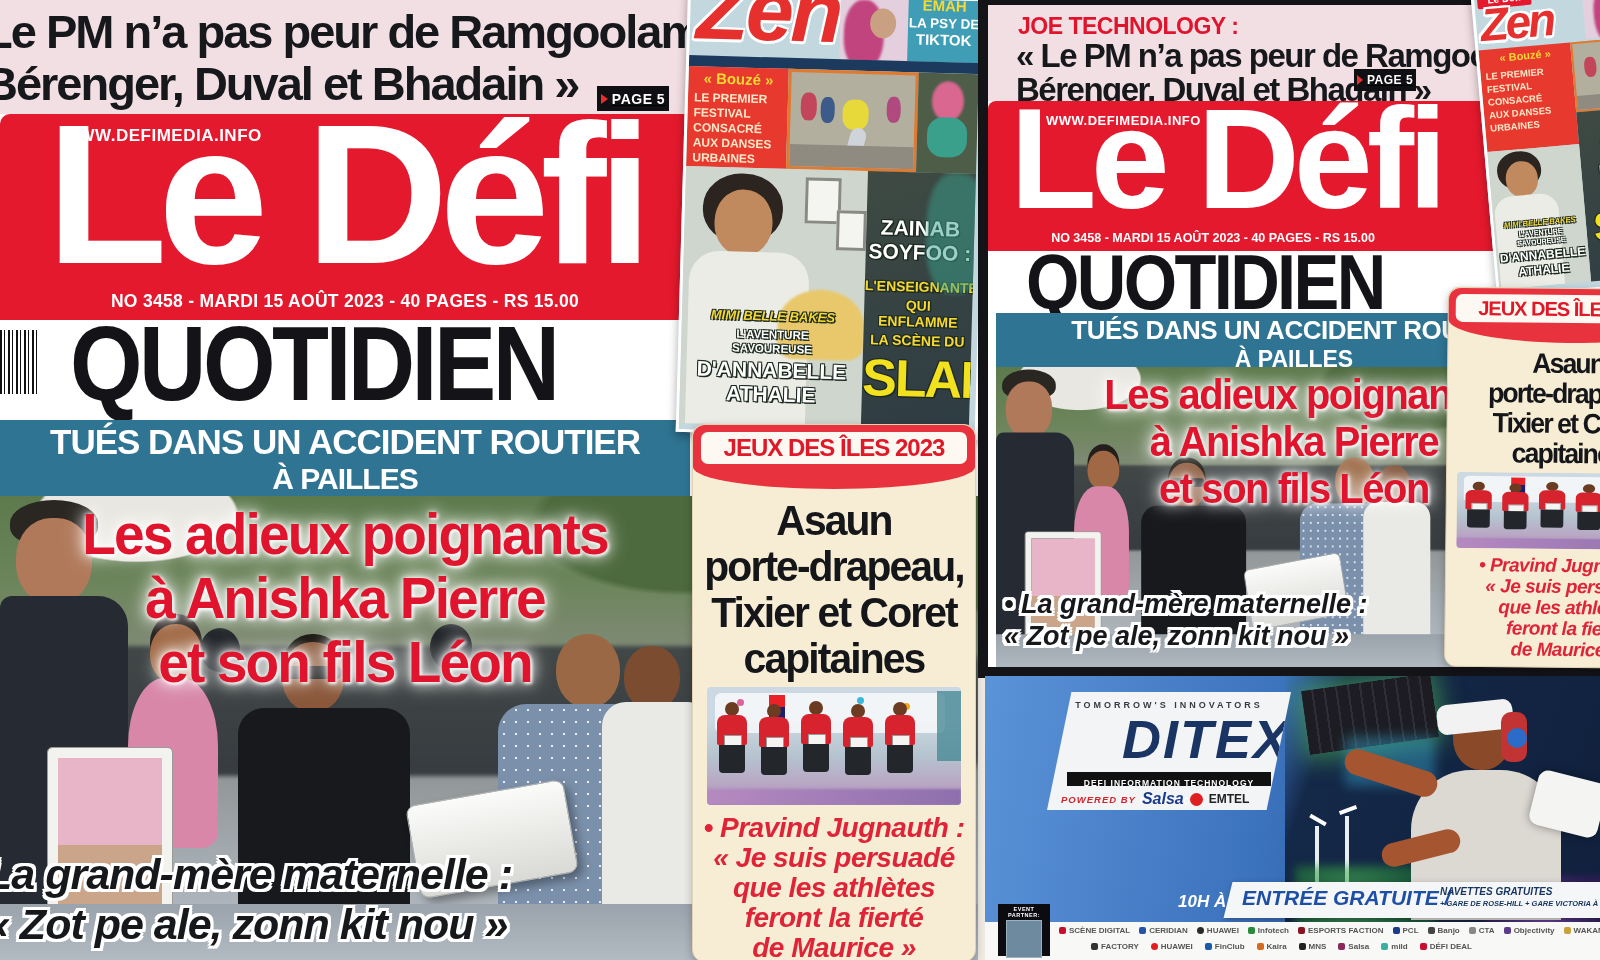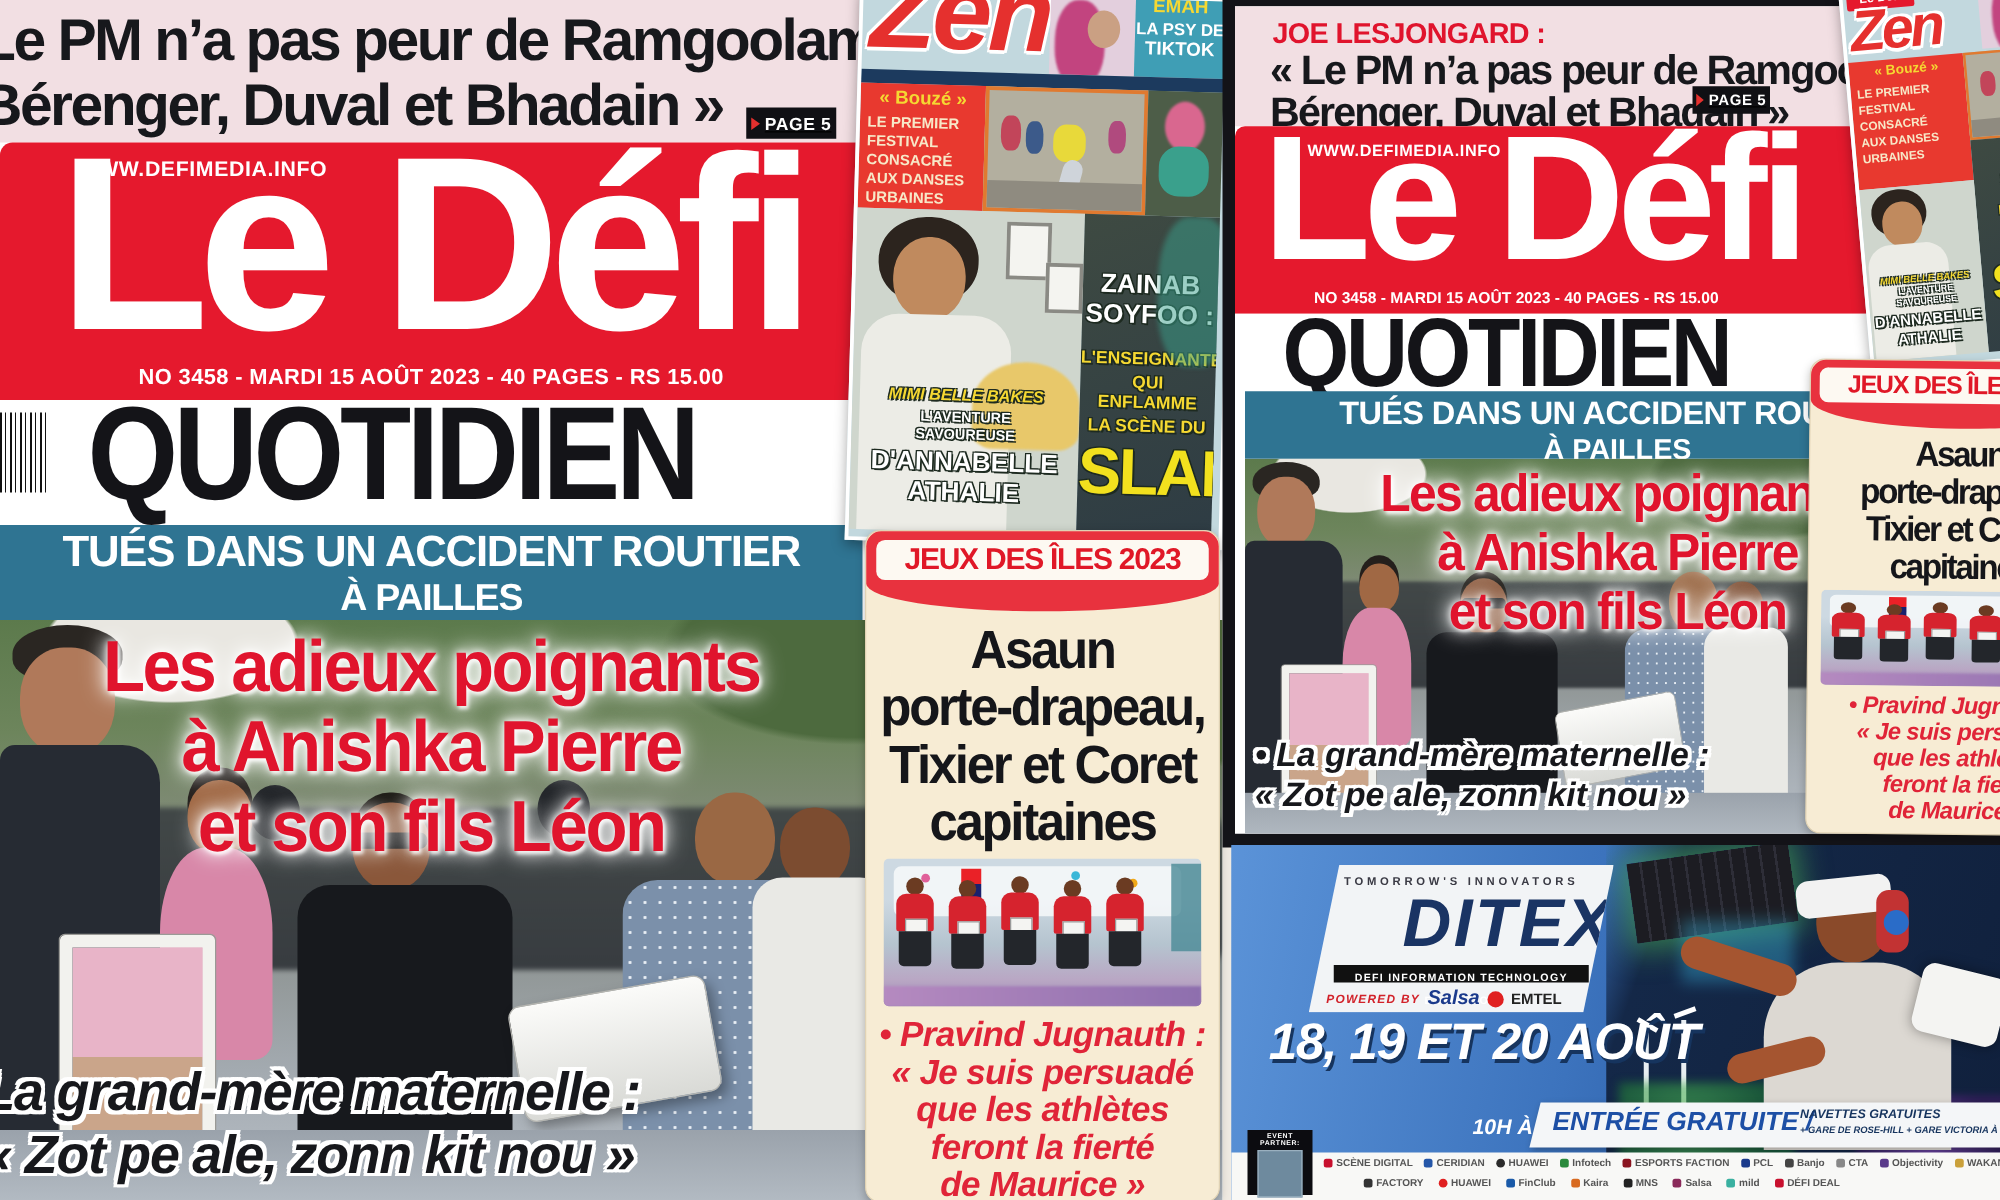--- a/index.html
+++ b/index.html
@@ -232,21 +232,21 @@
       <div class="jquote" style="font-size:28px;line-height:30px;">que les athlètes</div>
       <div class="jquote" style="font-size:28px;line-height:30px;">feront la fierté</div>
       <div class="jquote" style="font-size:28px;line-height:30px;">de Maurice »</div>
     </div>
   </div>
 
   <div class="abs" style="left:978px;top:0;width:622px;height:678px;background:#131318;">
     <div class="abs" style="left:10px;top:5px;width:612px;height:662px;background:#fff;overflow:hidden;">
 
       <div class="abs" style="left:0;top:0;width:612px;height:96px;background:#f2dfe3;">
-        <div class="abs b8" style="left:30px;top:8px;font-size:23px;color:#e0142d;letter-spacing:-.5px;">JOE LESJONGARD :</div>
+        <div class="abs b8" style="left:30px;top:8px;font-size:23px;color:#e0142d;letter-spacing:-.5px;">JOE TECHNOLOGY :</div>
         <div class="abs b8" style="left:28px;top:32px;font-size:33px;letter-spacing:-1.5px;color:#17181c;white-space:nowrap;">« Le PM n’a pas peur de Ramgoolam,</div>
         <div class="abs b8" style="left:28px;top:66px;font-size:33px;letter-spacing:-1.5px;color:#17181c;white-space:nowrap;">Bérenger, Duval et Bhadain »</div>
         <div class="abs tag" style="left:366px;top:64px;width:62px;height:22px;">
           <i class="tri" style="border-left-width:6px;"></i>
           <span style="font-size:12px;">PAGE 5</span>
         </div>
       </div>
 
       <div class="abs" style="left:0;top:96px;width:612px;height:150px;background:#e5192d;border-radius:8px 8px 0 0;">
         <div class="abs b8 wh" style="left:58px;top:12px;font-size:13px;letter-spacing:.5px;">WWW.DEFIMEDIA.INFO</div>
@@ -424,21 +424,20 @@
       <div class="abs" style="left:20px;top:80px;width:204px;height:14px;background:#111;text-align:center;">
         <span style="color:#fff;font-size:8.5px;letter-spacing:1px;font-weight:700;line-height:14px;">DEFI INFORMATION TECHNOLOGY EXHIBITION</span>
       </div>
       <div class="abs" style="left:14px;top:98px;width:220px;display:flex;align-items:center;gap:6px;">
         <span class="b8 it" style="color:#d2222a;font-size:9.5px;letter-spacing:1px;">POWERED BY</span>
         <span class="b8 it" style="color:#1a3a8c;font-size:16px;">Salsa</span>
         <span class="abs" style="position:static;width:13px;height:13px;background:#e02020;border-radius:50%;display:inline-block;"></span>
         <span class="b8" style="color:#222;font-size:12px;">EMTEL</span>
       </div>
     </div>
-    <div class="abs b8 it wh" style="left:30px;top:134px;font-size:41px;letter-spacing:-1px;text-shadow:2px 3px 0 #16345e;white-space:nowrap;">18, 19 ET 20 AOÛT</div>
     <div class="abs b8 it wh" style="left:193px;top:216px;font-size:17px;">10H À 18H</div>
 
     <div class="abs" style="left:243px;top:206px;width:390px;height:36px;background:#f4f6f8;transform:skewX(-14deg);box-shadow:2px 2px 6px rgba(0,0,0,.3);">
       <div style="transform:skewX(14deg);position:relative;width:100%;height:100%;">
         <span class="b8 it" style="position:absolute;left:14px;top:4px;color:#1d4fa5;font-size:21px;white-space:nowrap;">ENTRÉE GRATUITE /</span>
         <span class="b8 it" style="position:absolute;left:212px;top:4px;color:#16345e;font-size:10px;white-space:nowrap;">NAVETTES GRATUITES</span>
         <span class="b8 it" style="position:absolute;left:212px;top:17px;color:#16345e;font-size:7.5px;white-space:nowrap;">+ GARE DE ROSE-HILL   + GARE VICTORIA À PORT-LOUIS</span>
       </div>
     </div>
 

